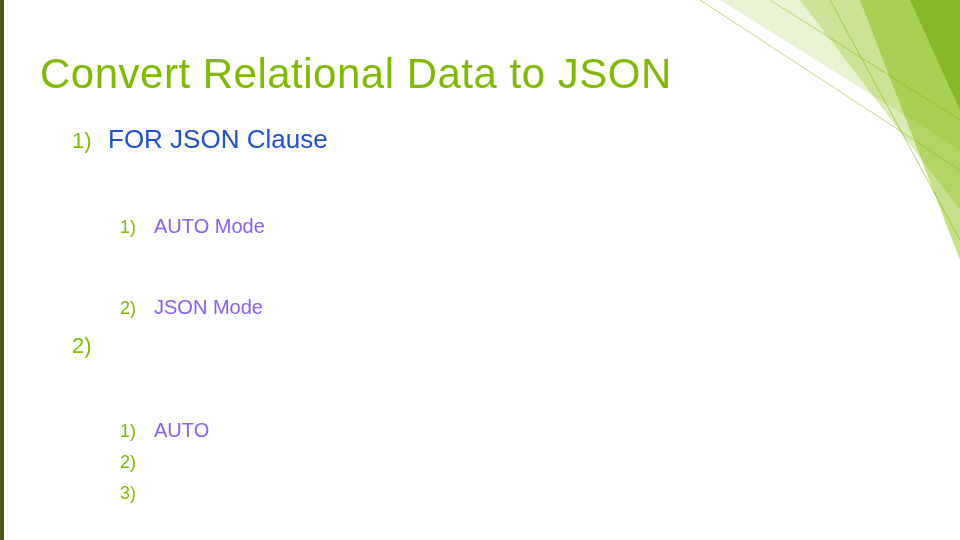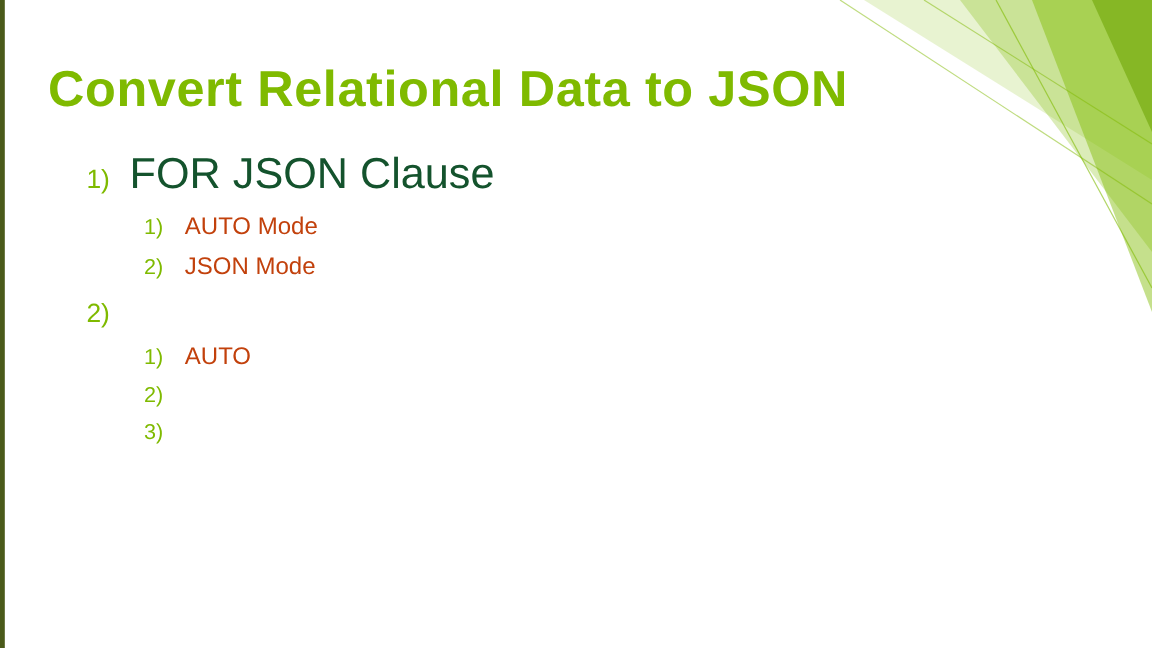--- a/index.html
+++ b/index.html
@@ -28,59 +28,60 @@
   }
 
   .slide {
     position: relative;
     padding: 50px 40px 40px 40px;
     height: 100%;
   }
 
   h1.title {
     font-size: 42px;
-    font-weight: 700;
+    font-weight: 400;
     color: #7fba00;
     margin-bottom: 26px;
     letter-spacing: 0.5px;
   }
 
   .list-l1 {
     list-style: none;
     margin-left: 32px;
   }
   .list-l1 > li {
     margin-bottom: 10px;
   }
   .li-row { display: flex; align-items: baseline; gap: 10px; }
   .num-l1 {
     color: #7fba00;
     font-size: 22px;
     min-width: 26px;
   }
   .txt-l1 {
-    font-size: 36px;
-    color: #14532d;
+    font-size: 26px;
+    color: #1d4ed8;
   }
 
   .list-l2 {
     list-style: none;
     margin: 12px 0 14px 48px;
   }
   .list-l2 > li {
     margin-bottom: 10px;
   }
   .num-l2 {
     color: #7fba00;
     font-size: 18px;
     min-width: 24px;
   }
   .txt-l2 {
     font-size: 22px;
-    color: #c2410c;
+    color: #8b5cf6;
+    margin-top: 48px;
   }
   .txt-l2.small {
     font-size: 20px;
   }
 </style>
 </head>
 <body>
 
 <div class="edge"></div>
 

